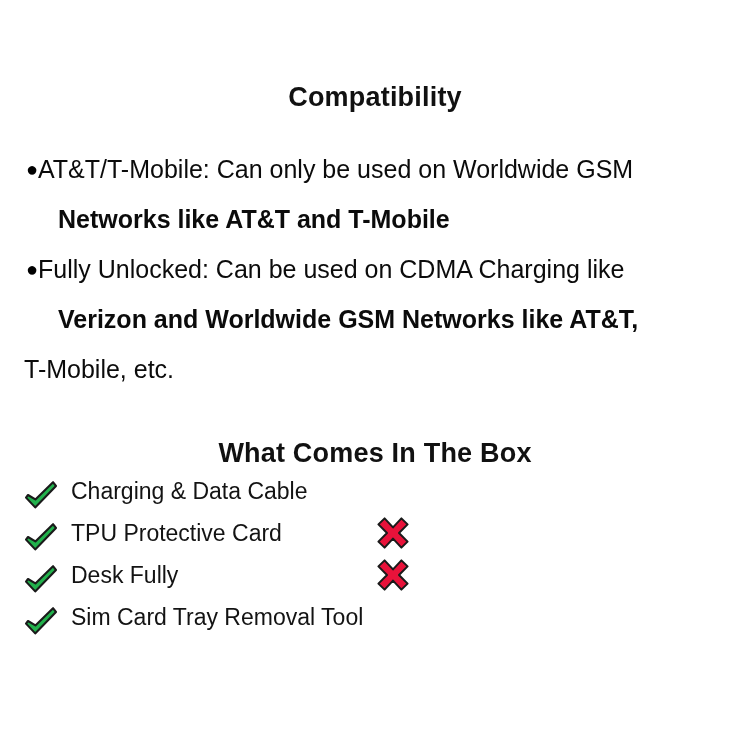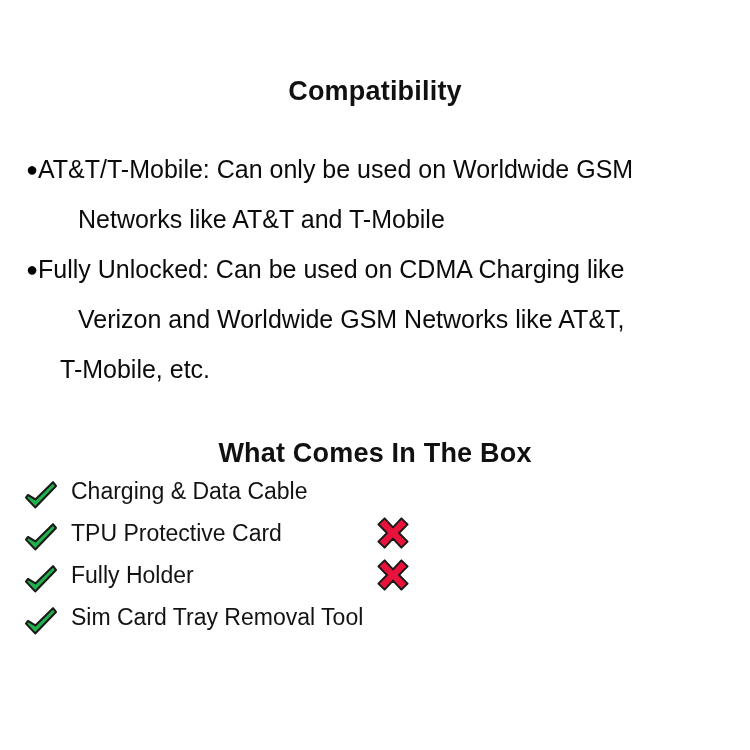--- a/index.html
+++ b/index.html
@@ -24,21 +24,21 @@
     position: absolute;
     left: 0;
     width: 750px;
     text-align: center;
     font-weight: bold;
     font-size: 27px;
     letter-spacing: 0.2px;
     color: #111111;
     white-space: nowrap;
   }
-  #title-compatibility { top: 76px; }
+  #title-compatibility { top: 82px; }
   #title-box          { top: 418px; margin-top: 20px; }
 
   
   #compat-list {
     position: absolute;
     top: 144px;
     left: 0;
     width: 750px;
   }
   .compat-item {
@@ -55,25 +55,26 @@
     font-size: 20px;
     line-height: 50px;
     color: #000000;
   }
   .compat-line-1 {
     display: block;
     padding-left: 38px;
   }
   .compat-line-2 {
     display: block;
-    padding-left: 78px;
+    padding-left: 58px;
+    font-weight: bold;
   }
   .compat-line-3 {
     display: block;
-    padding-left: 60px;
+    padding-left: 24px;
   }
 
   
   #box-block {
     position: absolute;
     top: 480px;
     left: 0;
     width: 750px;
     height: 180px;
   }
@@ -151,21 +152,21 @@
         </span>
         <span class="row-label">TPU Protective Card</span>
       </div>
 
       <div class="box-row">
         <span class="icon-wrap icon-check">
           <svg viewBox="0 0 34 30" width="34" height="30" aria-hidden="true">
             <path d="M4.0 15.0 L2.0 17.6 L11.2 27.4 L32.0 6.0 L29.0 2.2 L11.4 19.4 Z" fill="#22b14c" stroke="#1a1a1a" stroke-width="2.1" stroke-linejoin="round"></path>
           </svg>
         </span>
-        <span class="row-label">Fully Holder</span>
+        <span class="row-label">Desk Fully</span>
       </div>
 
       <div class="box-row">
         <span class="icon-wrap icon-check">
           <svg viewBox="0 0 34 30" width="34" height="30" aria-hidden="true">
             <path d="M4.0 15.0 L2.0 17.6 L11.2 27.4 L32.0 6.0 L29.0 2.2 L11.4 19.4 Z" fill="#22b14c" stroke="#1a1a1a" stroke-width="2.1" stroke-linejoin="round"></path>
           </svg>
         </span>
         <span class="row-label">Sim Card Tray Removal Tool</span>
       </div>

